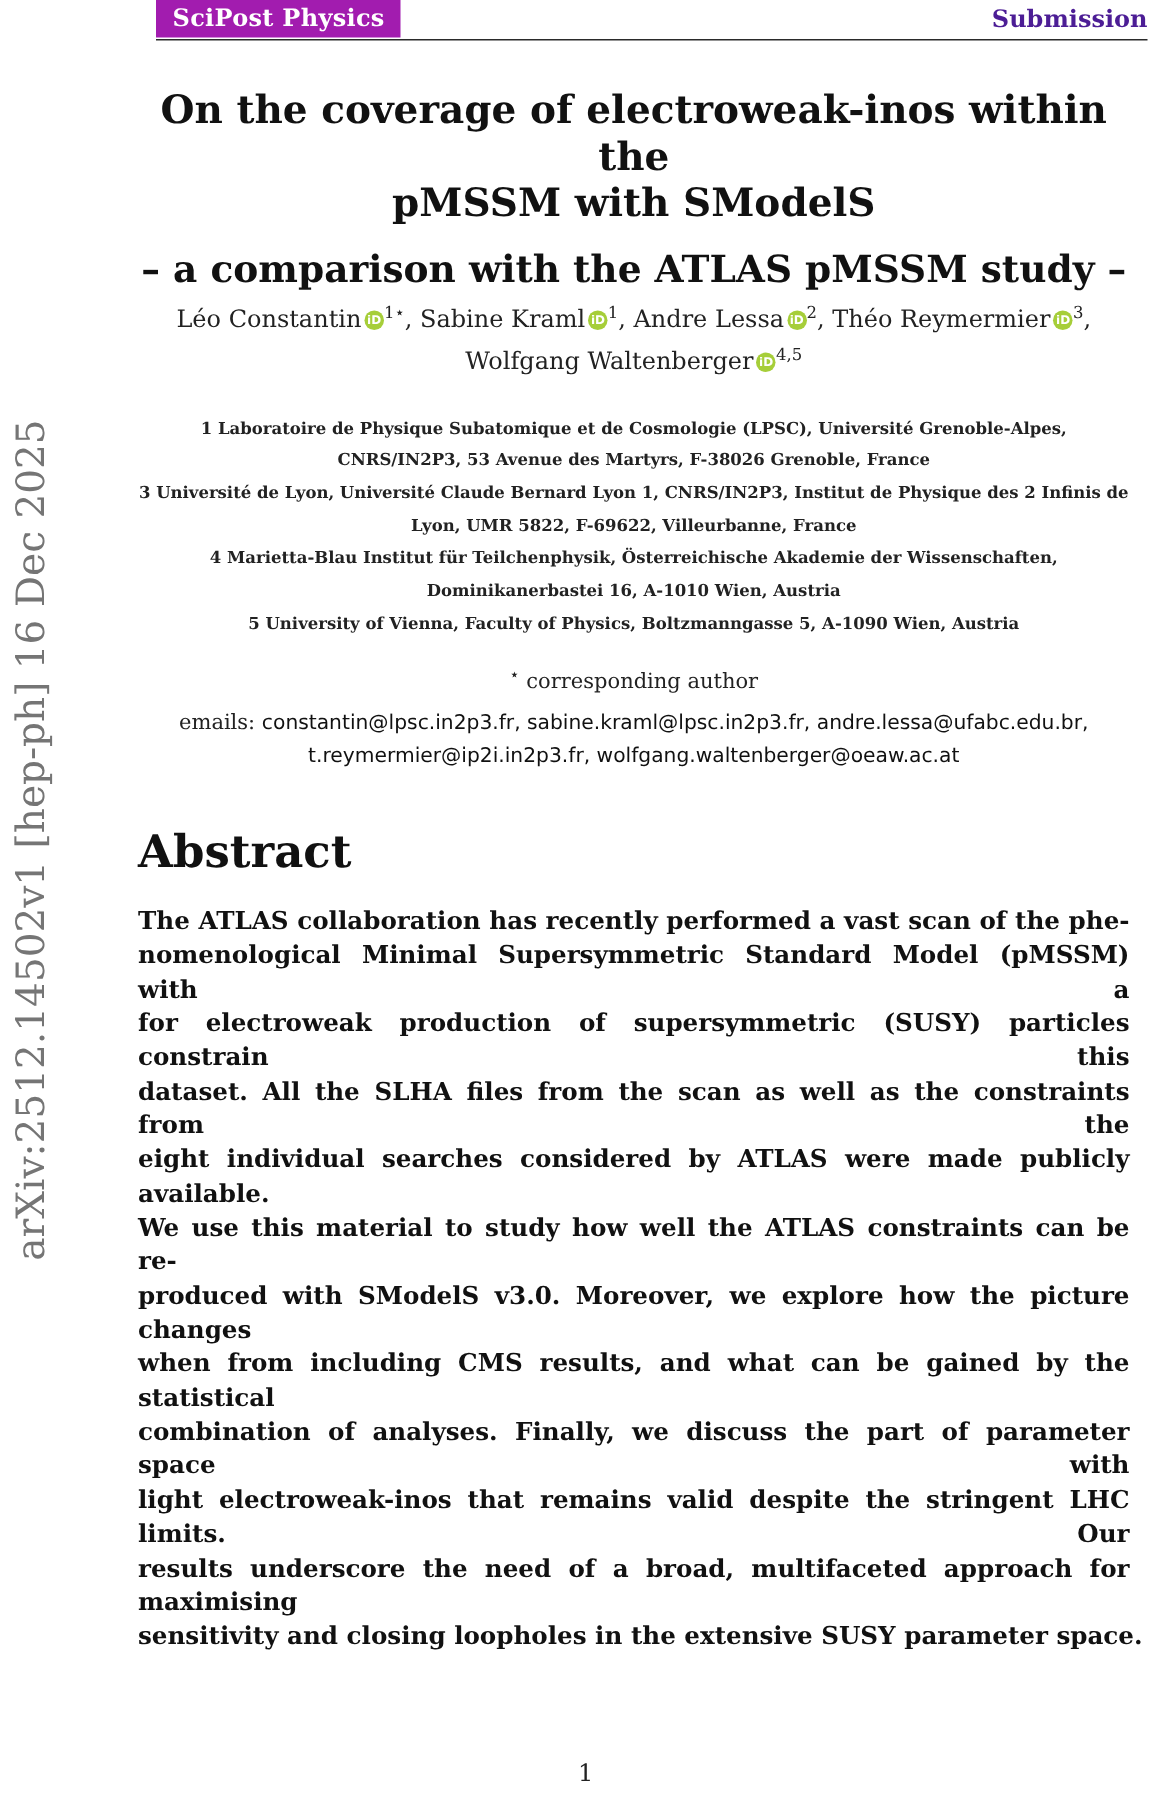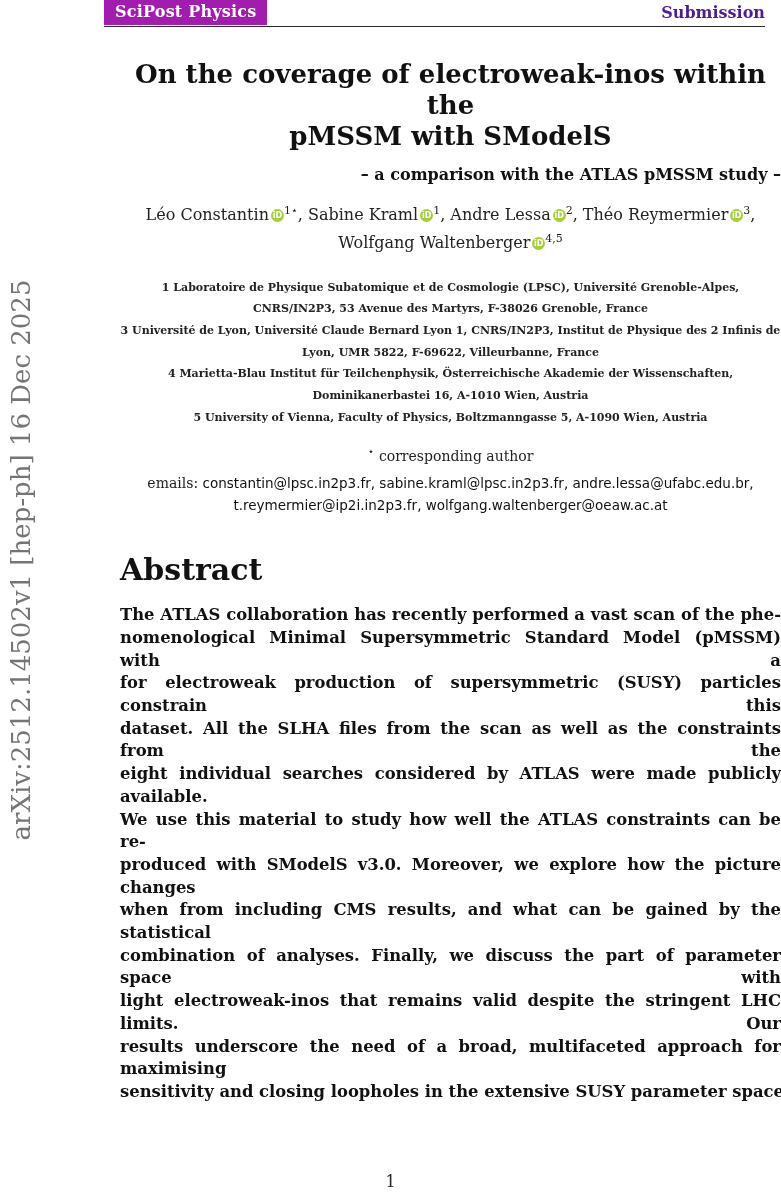--- a/index.html
+++ b/index.html
@@ -27,31 +27,31 @@
     position:absolute;right:0;top:3px;
     color:#1f3b67;font-weight:bold;font-size:16px;
   }
   
   .sidebar{
     position:absolute;left:6px;top:898px;width:676px;height:32px;
     transform:rotate(-90deg);transform-origin:left top;
     color:#757575;font-size:26px;text-align:center;white-space:nowrap;
   }
   
-  .content{position:absolute;left:120px;top:26px;width:661px;}
+  .content{position:absolute;left:92px;top:26px;width:661px;}
   .title{
     margin-top:33px;text-align:center;
     font-size:26px;font-weight:bold;line-height:31px;color:#111;
   }
   .subtitle{
-    margin-top:13px;text-align:right;
-    font-size:16px;font-weight:bold;color:#111;
+    margin-top:13px;text-align:center;
+    font-size:25px;font-weight:bold;color:#111;
   }
   .authors{
-    margin-top:15px;text-align:center;
+    margin-top:3px;text-align:center;
     font-size:16px;line-height:23px;color:#222;
   }
   .orcid{
     display:inline-block;width:13px;height:13px;border-radius:50%;
     background:#a6ce39;color:#fff;font-family:"DejaVu Sans",sans-serif;
     font-size:8px;font-weight:bold;line-height:13px;text-align:center;
     vertical-align:2px;margin:0 0 0 2px;
   }
   .authors sup{font-size:11px;}
   .affiliations{

